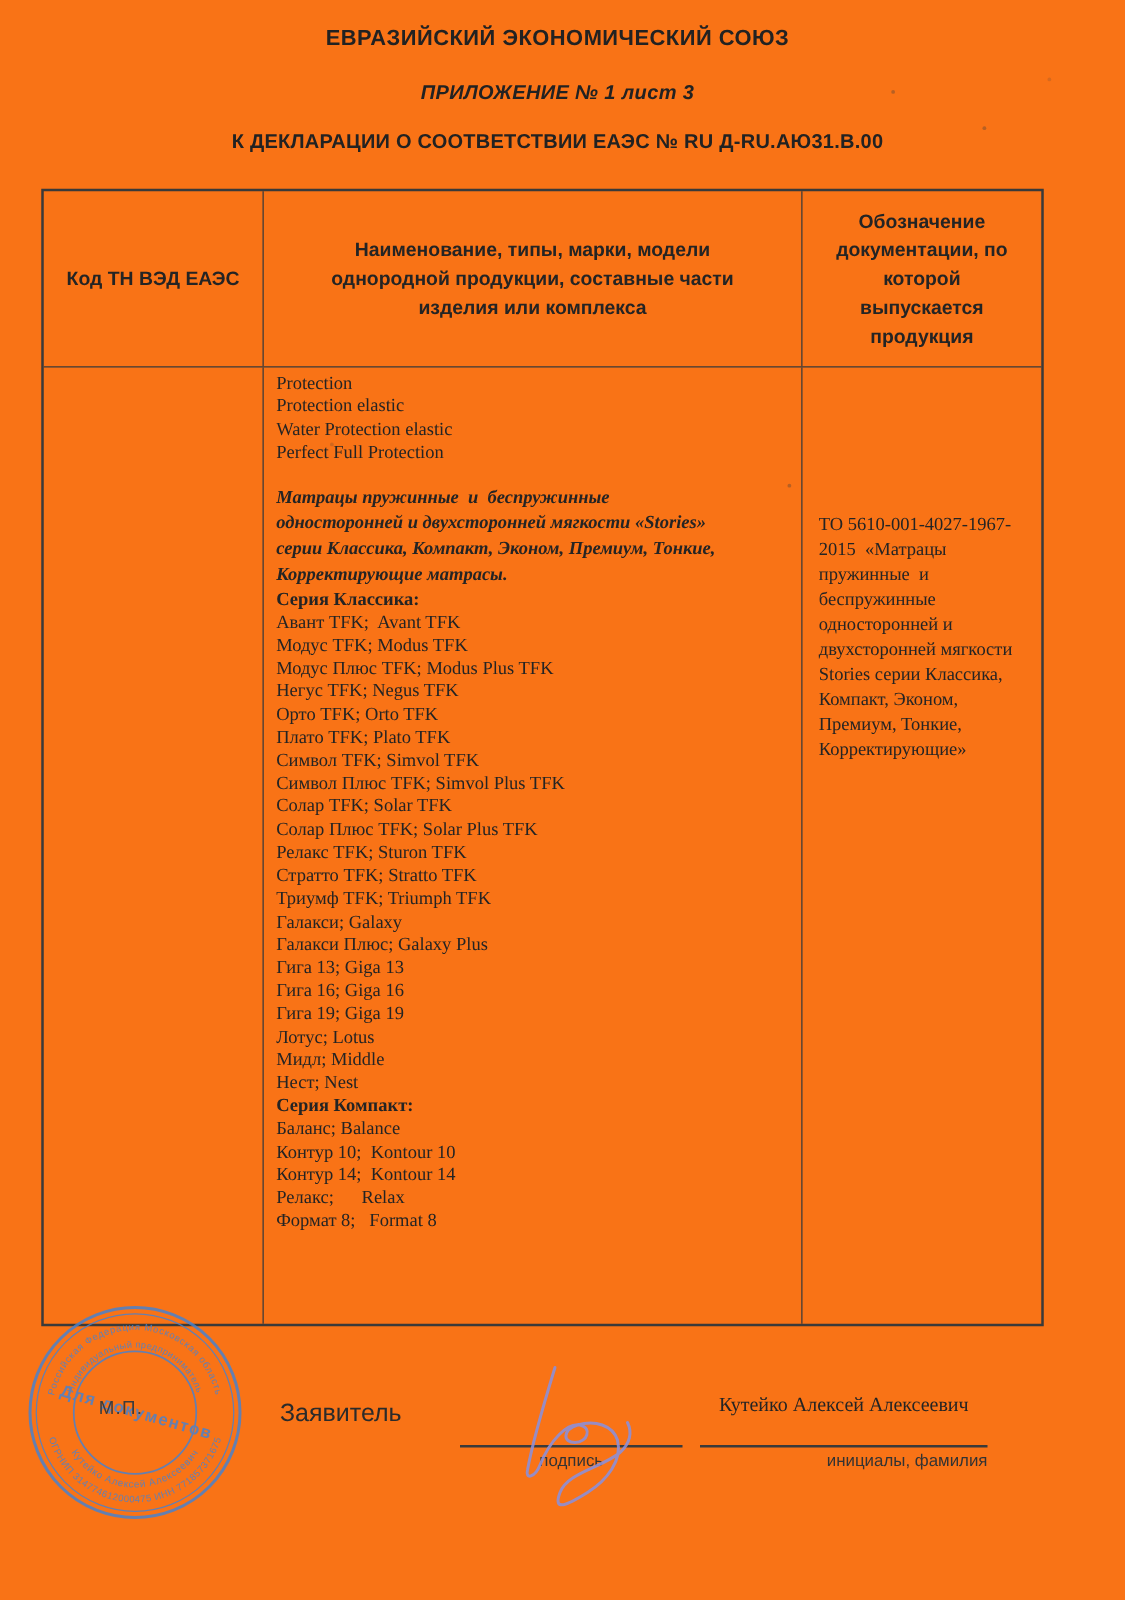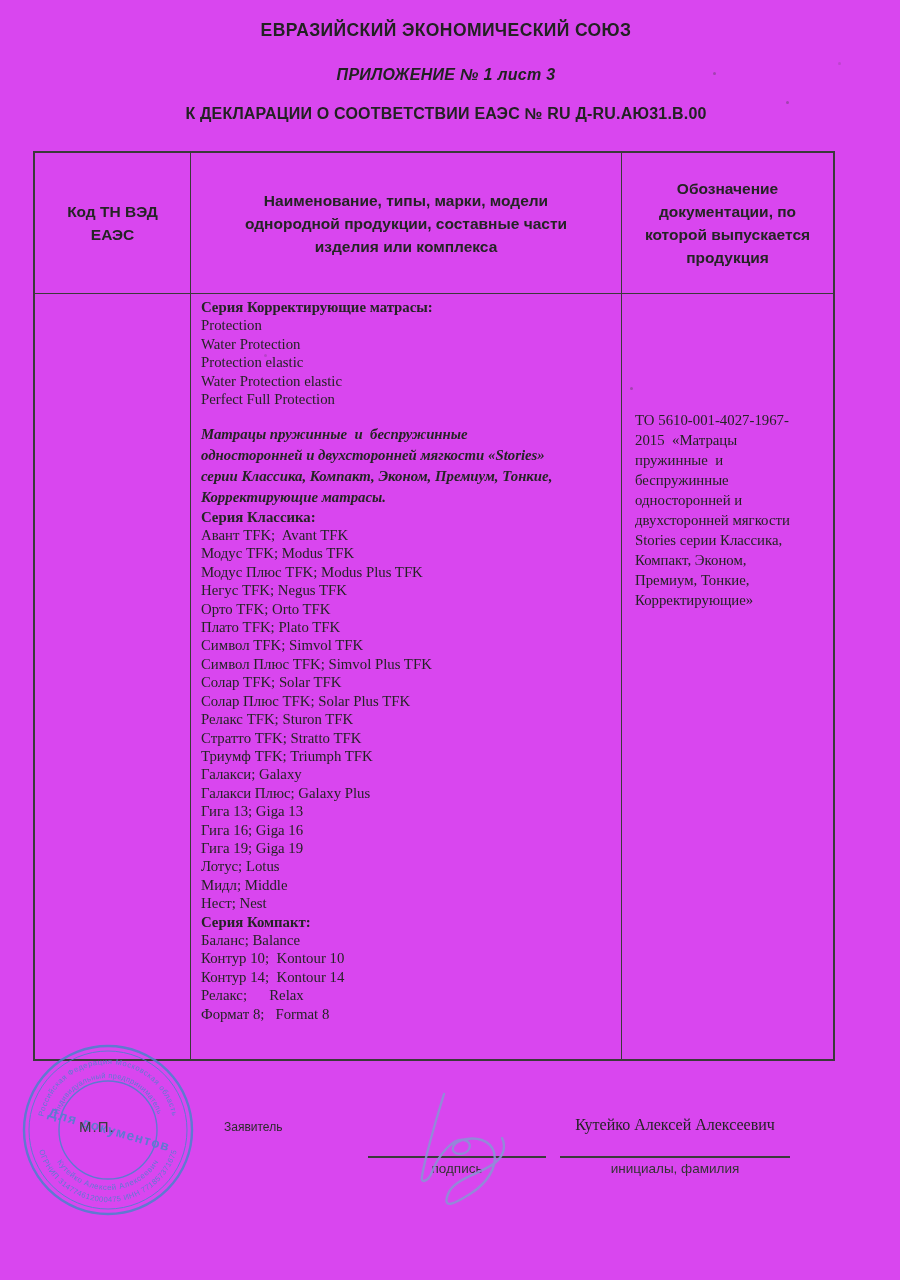--- a/index.html
+++ b/index.html
@@ -1,59 +1,59 @@
 <!DOCTYPE html>
 <html><head>
 <meta charset="utf-8">
 <style>
   html,body{margin:0;padding:0;}
   body{background:#ffffff;}
-  .page{position:relative;width:900px;height:1280px;background:#d946ef;overflow:hidden;
+  .page{position:relative;width:900px;height:1280px;background:#f97316;overflow:hidden;
         font-family:"Liberation Serif", serif;color:#1f1f1f;}
   
   .titles{position:absolute;left:0;top:0;width:892px;text-align:center;
           font-family:"Liberation Sans", sans-serif;font-weight:bold;color:#222;}
   .t1{margin-top:20px;font-size:17.5px;letter-spacing:.4px;}
   .t2{margin-top:25px;font-size:16px;letter-spacing:.3px;font-style:italic;}
   .t3{margin-top:21px;font-size:16px;letter-spacing:.2px;}
   
   .tbl{position:absolute;left:33px;top:151px;width:802px;height:910px;
        border:2px solid #3a3a3a;box-sizing:border-box;display:flex;flex-direction:column;}
   .hrow{display:flex;height:141px;border-bottom:1.8px solid #3a3a3a;box-sizing:border-box;}
   .brow{display:flex;flex:1;min-height:0;}
   .c{box-sizing:border-box;}
-  .c1{width:156px;border-right:1.6px solid #3a3a3a;}
+  .c1{width:176px;border-right:1.6px solid #3a3a3a;}
   .c2{width:431px;border-right:1.6px solid #3a3a3a;}
   .c3{flex:1;}
   .hc{display:flex;align-items:center;justify-content:center;text-align:center;
       font-family:"Liberation Sans", sans-serif;font-weight:bold;font-size:15.5px;
       line-height:23px;color:#242424;}
   .hc1{padding:0 14px;}
   .hc2{padding:0 24px;}
   .hc3{padding:0 18px;}
   
   .body2{padding:4px 8px 0 10px;font-size:14.8px;line-height:18.4px;color:#242424;}
   .body2 .b{font-weight:bold;white-space:pre-wrap;}
   .model-line{white-space:pre-wrap;}
   .intro{margin-top:16px;font-weight:bold;font-style:italic;line-height:20.8px;}
   .intro .intro-line{white-space:pre-wrap;}
   .ref{padding:116px 10px 0 13px;font-size:14.8px;line-height:20px;color:#242424;}
   .ref .ref-line{white-space:pre-wrap;}
   
   .mp{position:absolute;left:79px;top:1118px;font-family:"Liberation Sans", sans-serif;
       font-size:15px;color:#3c3c3c;letter-spacing:1px;z-index:4;}
   .applicant{position:absolute;left:224px;top:1120px;font-family:"Liberation Sans", sans-serif;
-      font-size:12px;color:#2b2b2b;}
+      font-size:20px;color:#2b2b2b;}
   .sigline{position:absolute;left:368px;top:1156px;width:178px;border-top:2px solid #3a3a3a;}
   .sigcap{position:absolute;left:368px;top:1161px;width:178px;text-align:center;
       font-family:"Liberation Sans", sans-serif;font-size:13.5px;color:#333;}
   .nameblock{position:absolute;left:560px;top:1115px;width:230px;text-align:center;
       font-size:16px;line-height:20px;color:#242424;}
   .nameline{position:absolute;left:560px;top:1156px;width:230px;border-top:2px solid #3a3a3a;}
-  .namecap{position:absolute;left:560px;top:1161px;width:230px;text-align:center;
+  .namecap{position:absolute;left:560px;top:1161px;width:230px;text-align:right;
       font-family:"Liberation Sans", sans-serif;font-size:13.5px;color:#333;}
   
   .stamp{position:absolute;left:8px;top:1030px;width:200px;height:200px;opacity:.85;z-index:3;}
   .sign{position:absolute;left:398px;top:1088px;width:140px;height:128px;z-index:5;}
   
   .speck{position:absolute;width:3px;height:3px;border-radius:50%;background:rgba(60,60,60,.35);}
 </style>
 </head>
 <body>
 
@@ -67,24 +67,22 @@
 
   <div class="tbl">
     <div class="hrow">
       <div class="c c1 hc hc1">Код ТН ВЭД ЕАЭС</div>
       <div class="c c2 hc hc2">Наименование, типы, марки, модели однородной продукции, составные части изделия или комплекса</div>
       <div class="c c3 hc hc3">Обозначение документации, по которой выпускается продукция</div>
     </div>
     <div class="brow">
       <div class="c c1"></div>
       <div class="c c2 body2">
-        <div class="b">Серия Корректирующие матрасы:</div>
         <div>
             <div class="model-line">Protection</div>
-            <div class="model-line">Water Protection</div>
             <div class="model-line">Protection elastic</div>
             <div class="model-line">Water Protection elastic</div>
             <div class="model-line">Perfect Full Protection</div>
           </div>
         <div class="intro">
           <div class="intro-line">Матрацы пружинные  и  беспружинные</div>
           <div class="intro-line">односторонней и двухсторонней мягкости «Stories»</div>
           <div class="intro-line">серии Классика, Компакт, Эконом, Премиум, Тонкие,</div>
           <div class="intro-line">Корректирующие матрасы.</div>
         </div>

